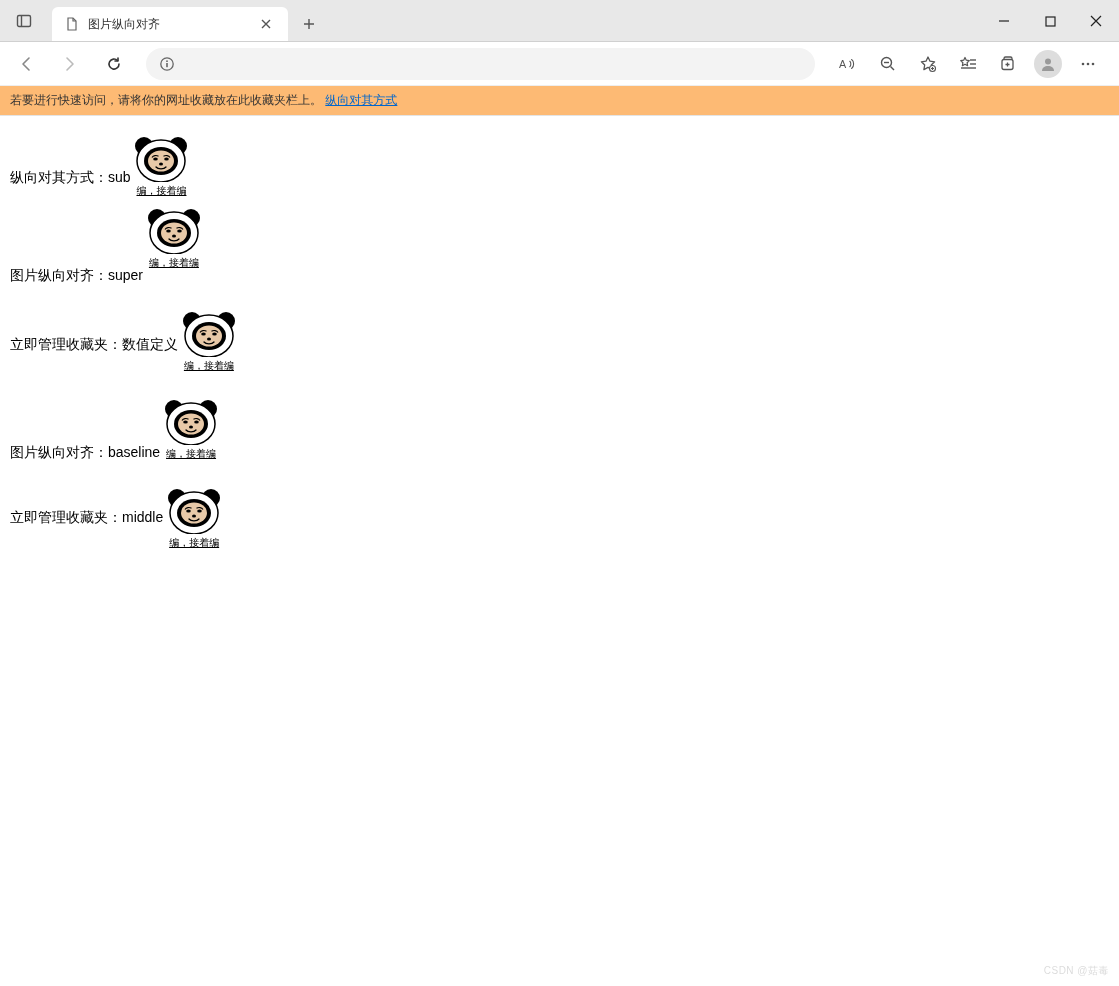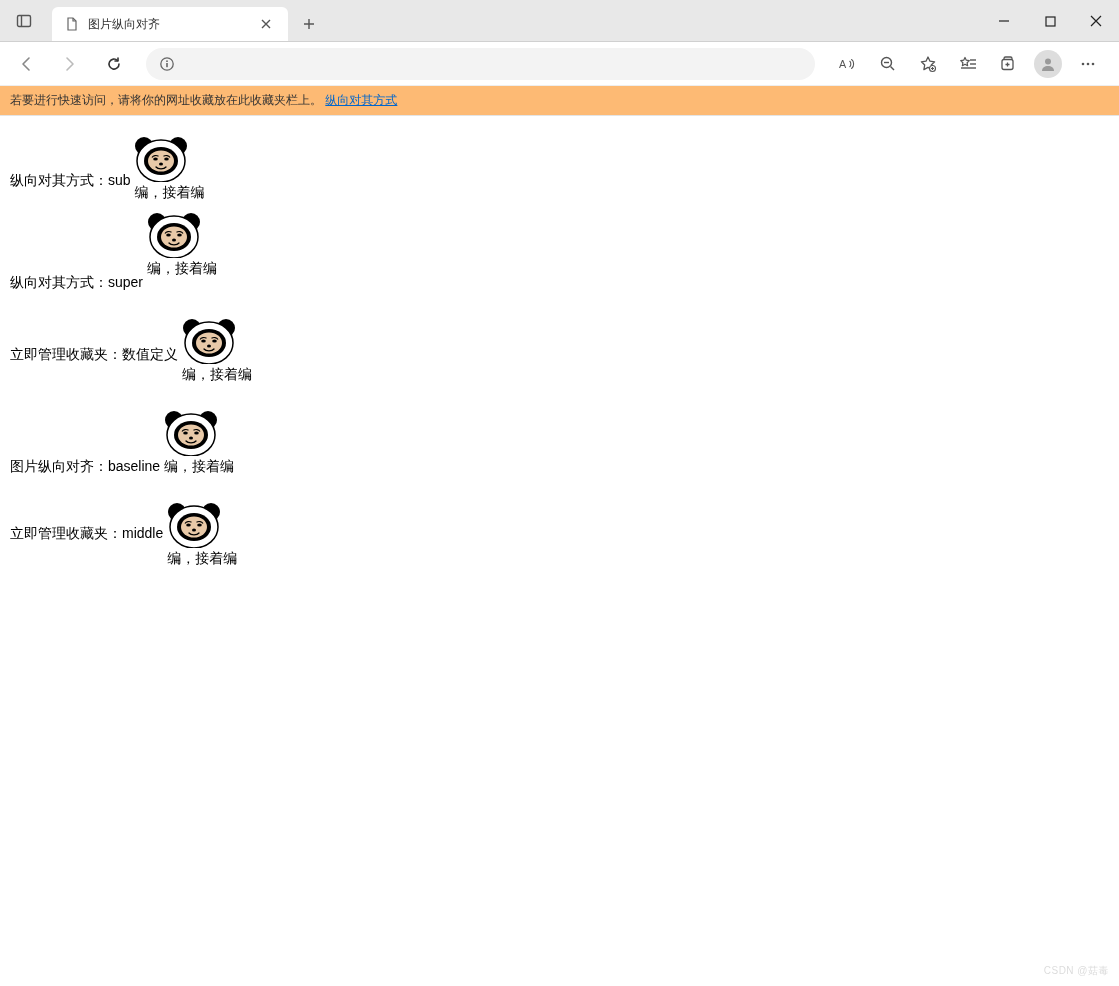--- a/index.html
+++ b/index.html
@@ -32,21 +32,21 @@
     .row { margin-bottom: 24px; white-space: nowrap; }
     .row-label { font-size: 14px; color: #000; }
     .panda-wrap { display: inline-block; text-align: center; }
     .r1 .panda-wrap { vertical-align: sub; transform: translateY(8px); }
     .r2 .panda-wrap { vertical-align: super; transform: translateY(-8px); }
     .r3 .panda-wrap { vertical-align: -20px; }
     .r4 .panda-wrap { vertical-align: baseline; }
     .r5 .panda-wrap { vertical-align: middle; }
 
     .panda-svg { display: block; }
-    .panda-caption { font-size: 14px; color: #000; display: block; margin-top: 2px; font-weight: 500; }
+    .panda-caption { font-size: 10px; color: #000; display: block; margin-top: 2px; font-weight: 500; text-decoration: underline; }
 
     .watermark { position: absolute; right: 10px; bottom: 8px; font-size: 10px; color: rgba(0,0,0,0.15); letter-spacing: 0.5px; }
   </style>
 </head>
 <body>
 
 <div class="titlebar">
   <div class="titlebar-left">
     <svg width="16" height="16" viewBox="0 0 16 16">
         <rect x="1.5" y="2.5" width="13" height="11" rx="1.5" fill="none" stroke="#555" stroke-width="1.4"></rect>
@@ -202,21 +202,21 @@
     <span class="row-label">纵向对其方式：sub</span>
     <span class="panda-wrap">
       <svg class="panda-svg" width="54" height="48" viewBox="0 0 54 48">
           <use href="#panda"></use>
         </svg>
       <span class="panda-caption">编，接着编</span>
     </span>
   </div>
 
   <div class="row r2">
-    <span class="row-label">纵向对其方式：super</span>
+    <span class="row-label">图片纵向对齐：super</span>
     <span class="panda-wrap">
       <svg class="panda-svg" width="54" height="48" viewBox="0 0 54 48">
           <use href="#panda"></use>
         </svg>
       <span class="panda-caption">编，接着编</span>
     </span>
   </div>
 
   <div class="row r3">
     <span class="row-label">立即管理收藏夹：数值定义</span>

